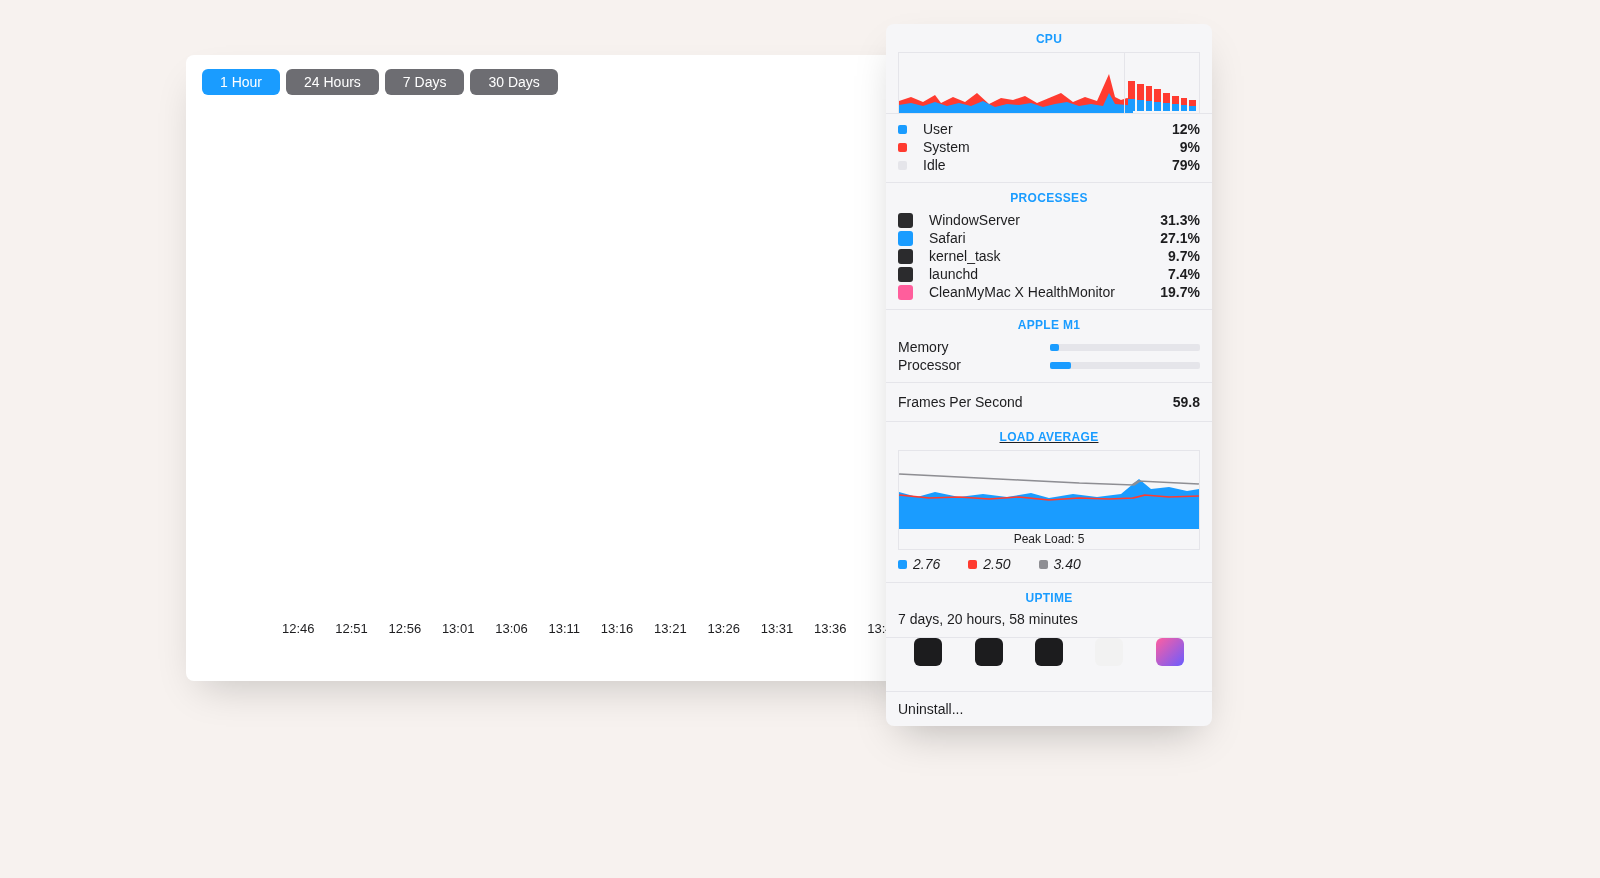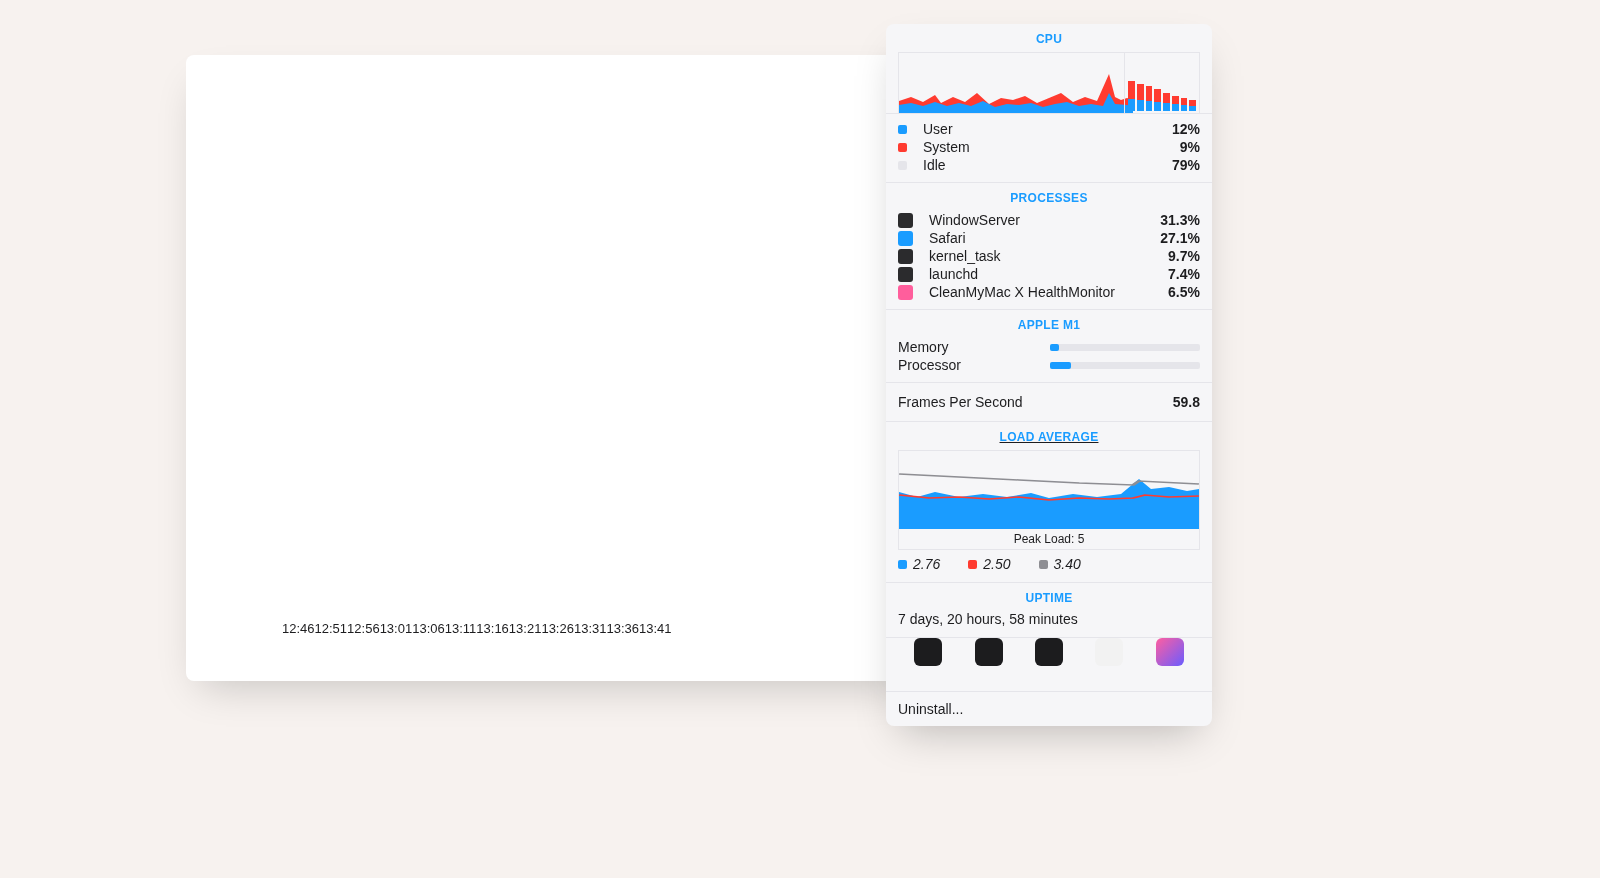--- a/index.html
+++ b/index.html
@@ -27,21 +27,21 @@
   }
   .seg button.active{background:var(--blue);}
   .plot-area{
     position:absolute; left:96px; right:18px; top:48px; bottom:60px;
     border:1px solid var(--hair);
   }
   .plot-area .hgrid{position:absolute; left:0; right:0; height:1px; background:var(--hair);}
   .ylabel{position:absolute; right:calc(100% + 10px); transform:translateY(-50%);
           font-size:14px; color:var(--text);}
   .xaxis{position:absolute; left:96px; right:18px; bottom:40px; height:20px;
-          display:flex; justify-content:flex-start; font-size:13px; color:var(--text);}
+          display:flex; justify-content:space-between; font-size:13px; color:var(--text);}
   .clock{position:absolute; right:8px; bottom:36px; width:18px; height:18px;}
   svg.fill{position:absolute; inset:0; width:100%; height:100%;}
 
   
   .side{
     position:absolute; left:886px; top:24px; width:326px;
     background:#f6f6f8; border-radius:8px;
     box-shadow:0 18px 40px -14px rgba(0,0,0,.25);
     font-size:14px; color:var(--text);
   }
@@ -74,20 +74,26 @@
   .load-legend span{display:flex; align-items:center; gap:6px;}
 
   .appicons{display:flex; justify-content:space-around; padding:8px 10px;}
   .appicons .ai{width:28px; height:28px; border-radius:6px;}
   .unin{padding:9px 12px; border-top:1px solid var(--hair); cursor:pointer;margin-top:25px;}
 </style>
 </head>
 <body>
 
 <div class="chart-win">
+  <div class="seg">
+    <button class="active">1 Hour</button>
+    <button>24 Hours</button>
+    <button>7 Days</button>
+    <button>30 Days</button>
+  </div>
 
 
   <div class="xaxis">
     <span>12:46</span>
     <span>12:51</span>
     <span>12:56</span>
     <span>13:01</span>
     <span>13:06</span>
     <span>13:11</span>
     <span>13:16</span>
@@ -204,21 +210,21 @@
             <span class="procicon" style="background:#2b2b2d"></span>
             <span>launchd</span>
           </span>
           <span class="val">7.4%</span>
         </div>
         <div class="row">
           <span class="lbl">
             <span class="procicon" style="background:#ff5e9c"></span>
             <span>CleanMyMac X HealthMonitor</span>
           </span>
-          <span class="val">6.5%</span>
+          <span class="val">19.7%</span>
         </div>
       </div>
   </div>
 
   <div class="block">
     <h6>APPLE M1</h6>
     <div id="m1List" style="padding-bottom:8px;">
         <div class="row">
           <span>Memory</span>
           <span class="bar-track">

